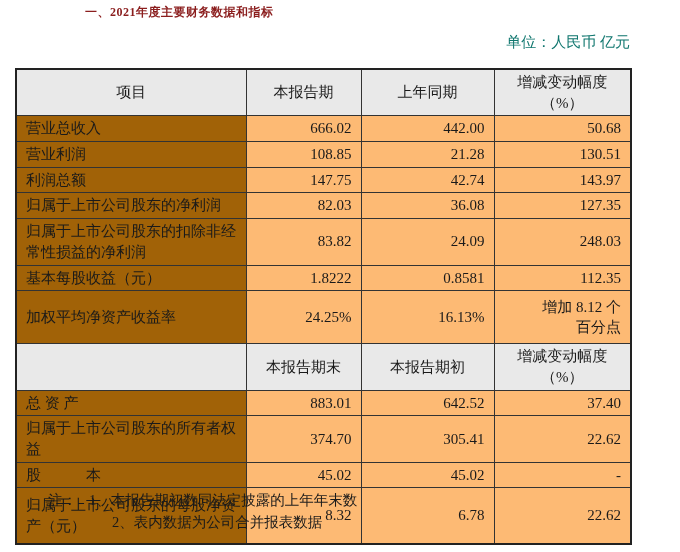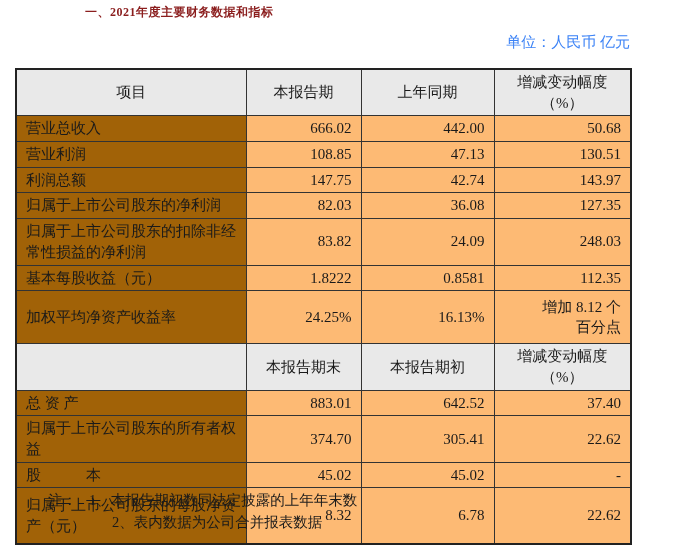--- a/index.html
+++ b/index.html
@@ -20,21 +20,21 @@
     color: #8b1e1e;
     letter-spacing: 0.5px;
   }
 
   .unit-label {
     position: absolute;
     left: 15px; top: 33px;
     width: 615px;
     text-align: right;
     font-size: 15px;
-    color: #3b82f6;
+    color: #0f766e;
   }
 
   table.fin {
     position: absolute;
     left: 15px; top: 68px;
     width: 615px;
     border-collapse: collapse;
     table-layout: fixed;
     font-size: 15px;
   }
@@ -104,21 +104,21 @@
 
       <tr class="r-single">
         <td class="label-cell">营业总收入</td>
         <td class="num-cell">666.02</td>
         <td class="num-cell">442.00</td>
         <td class="num-cell">50.68</td>
       </tr>
       <tr class="r-single">
         <td class="label-cell">营业利润</td>
         <td class="num-cell">108.85</td>
-        <td class="num-cell">47.13</td>
+        <td class="num-cell">21.28</td>
         <td class="num-cell">130.51</td>
       </tr>
       <tr class="r-single">
         <td class="label-cell">利润总额</td>
         <td class="num-cell">147.75</td>
         <td class="num-cell">42.74</td>
         <td class="num-cell">143.97</td>
       </tr>
       <tr class="r-single">
         <td class="label-cell">归属于上市公司股东的净利润</td>

